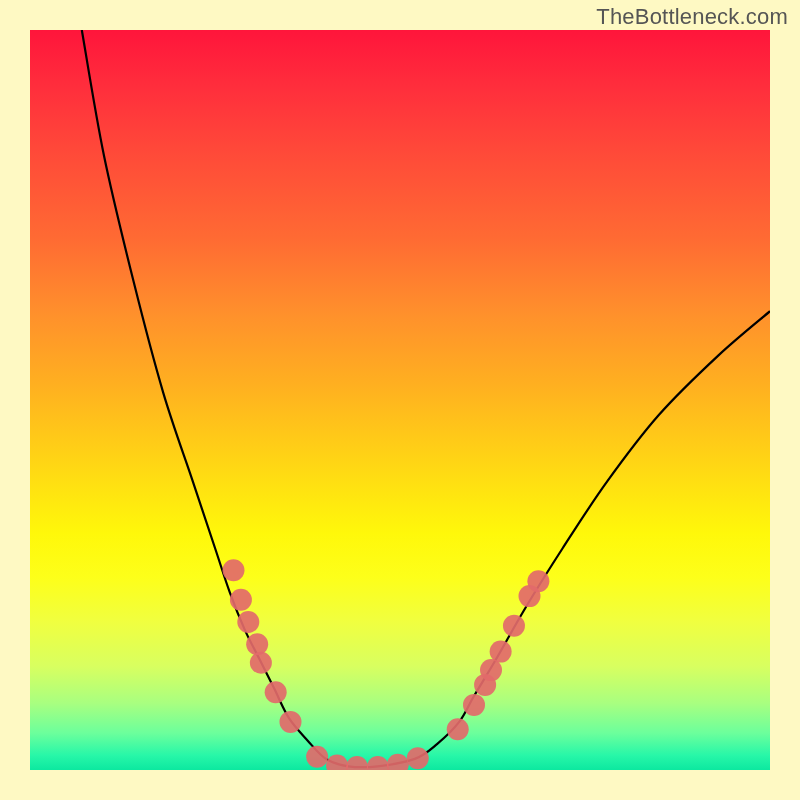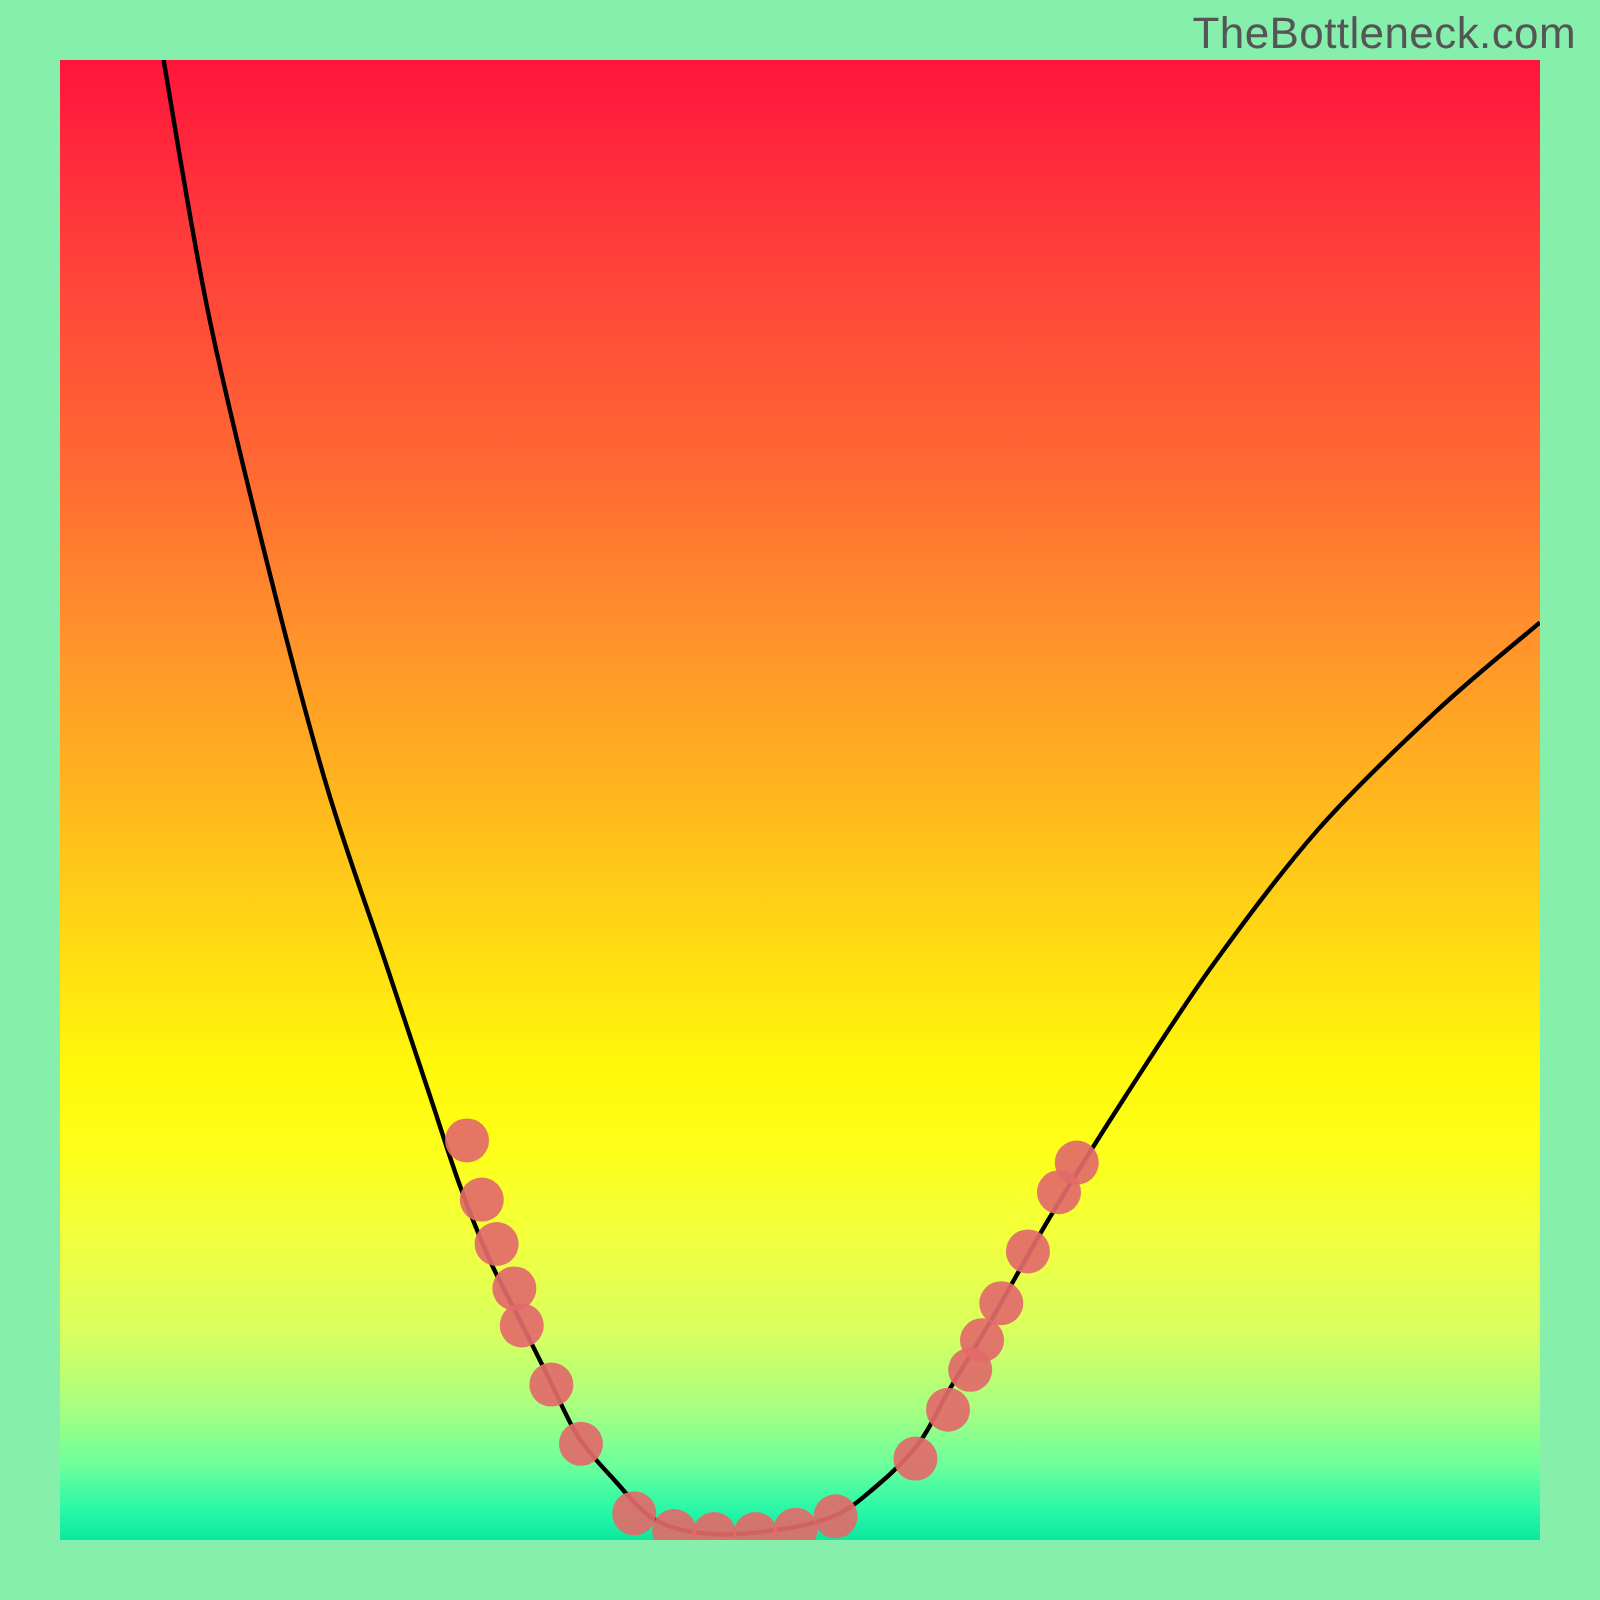--- a/index.html
+++ b/index.html
@@ -7,21 +7,21 @@
     padding: 0;
     width: 800px;
     height: 800px;
     overflow: hidden;
     font-family: Arial, Helvetica, sans-serif;
   }
   .frame {
     position: relative;
     width: 800px;
     height: 800px;
-    background: #86efac;
+    background: #fef9c3;
   }
   .watermark {
     position: absolute;
     top: 4px;
     right: 12px;
     color: #555;
     font-size: 22px;
     font-weight: 500;
     letter-spacing: 0.2px;
     z-index: 10;

